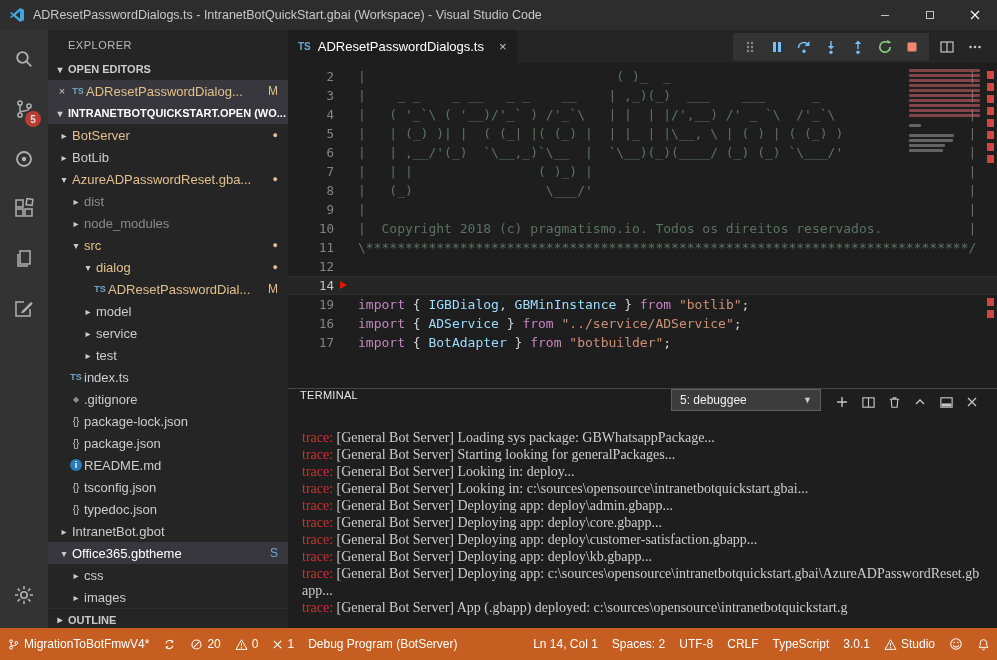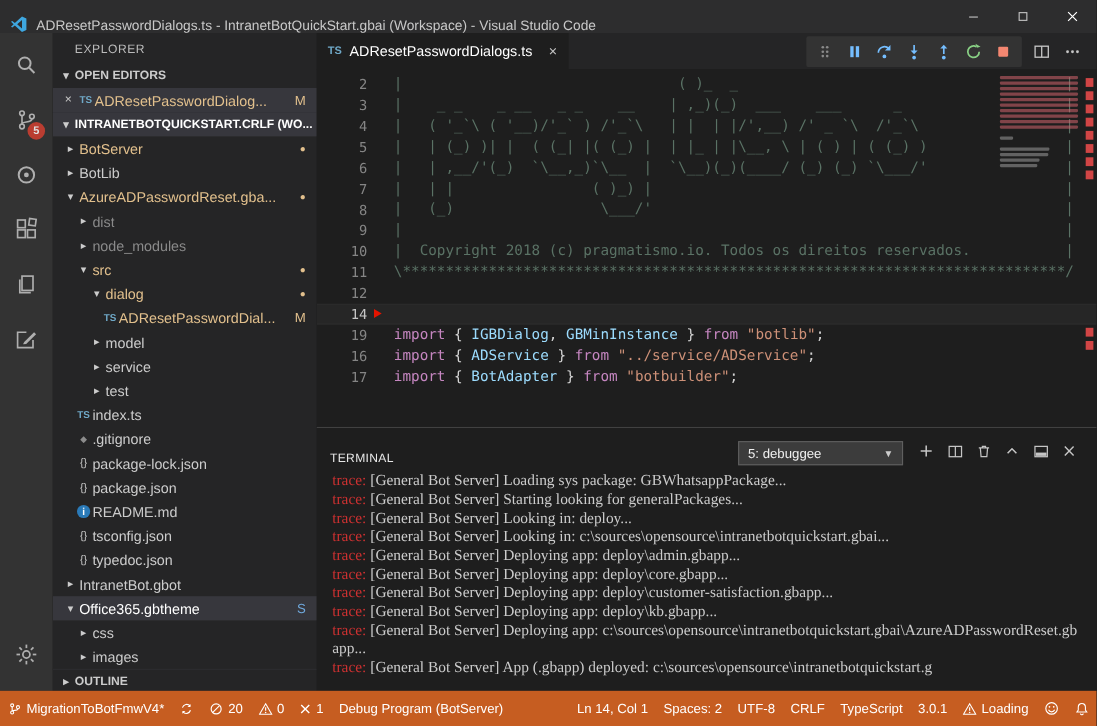--- a/index.html
+++ b/index.html
@@ -1,21 +1,21 @@
 <!DOCTYPE html>
 <html><head>
 <meta charset="utf-8">
 <style>
   *{margin:0;padding:0;box-sizing:border-box}
   html,body{width:997px;height:660px;overflow:hidden}
   body{background:#1e1e1e;font-family:"Liberation Sans",sans-serif;color:#cccccc;font-size:13px}
   #window{width:997px;height:660px;display:flex;flex-direction:column}
 
   
-  #titlebar{flex:0 0 30px;background:#2d2d2e;display:flex;align-items:flex-end}
+  #titlebar{flex:0 0 30px;background:#2d2d2e;display:flex;align-items:center}
   #logo{width:16px;height:16px;margin:0 8px 0 9px;flex:0 0 16px}
   #title-text{font-size:12.5px;color:#c8c8c8;white-space:nowrap}
   .win-controls{margin-left:auto;display:flex;height:30px}
   .win-btn{width:45px;height:30px;display:flex;align-items:center;justify-content:center}
 
   
   #bodyrow{flex:1;display:flex;min-height:0}
   #activitybar{flex:0 0 48px;background:#333333;display:flex;flex-direction:column;align-items:center;padding-top:4px}
   .ab-item{width:48px;height:50px;display:flex;align-items:center;justify-content:center;position:relative;opacity:.85}
   .ab-badge{position:absolute;right:7px;bottom:7px;background:#d23f31;color:#fff;border-radius:50%;min-width:16px;height:16px;font-size:10px;display:flex;align-items:center;justify-content:center;font-weight:bold}
@@ -67,21 +67,21 @@
   .gmark{position:absolute;right:-13px;top:5px;width:0;height:0;border-left:7px solid #e51400;border-top:4.5px solid transparent;border-bottom:4.5px solid transparent}
   .ct{padding-left:24px;white-space:pre}
   .cm{color:#5a7265}.s{color:#ce9178}.k{color:#c586c0}.i{color:#9cdcfe}.p{color:#d4d4d4}
   #minimap{position:absolute;top:6px;right:14px;width:74px}
   .mm-line{height:3px;margin-bottom:2px;border-radius:1px}
   #ruler{position:absolute;top:0;right:0;width:13px;height:100%}
   .rmark{position:absolute;right:3px;width:7px;height:8px;background:rgba(241,76,76,.85)}
 
   
   #panel{flex:0 0 240px;display:flex;flex-direction:column;border-top:1px solid #454545;background:#1e1e1e}
-  #panel-head{flex:0 0 34px;display:flex;align-items:flex-end;padding:0 12px;gap:8px}
+  #panel-head{flex:0 0 34px;display:flex;align-items:flex-start;padding:0 12px;gap:8px}
   .panel-tab{font-size:11px;color:#e7e7e7;letter-spacing:.3px;padding-right:8px}
   .dropdown{margin-left:auto;background:#3c3c3c;border:1px solid #5f5f5f;height:22px;display:flex;align-items:center;padding:0 8px;gap:26px;font-size:12px;color:#f0f0f0;min-width:150px}
   .dd-arrow{margin-left:auto;font-size:9px;color:#cccccc}
   .pact{width:26px;height:26px;display:flex;align-items:center;justify-content:center}
   #term{flex:1;font-family:Liberation Serif, serif;font-size:14px;line-height:17px;padding:6px 14px;overflow:hidden}
   .tline{white-space:pre-wrap;word-break:break-all;color:#cccccc}
   .tprefix{color:#cd3131}
 
   
   #statusbar{flex:0 0 22px;background:#c65d21;display:flex;align-items:center;color:#ffffff;font-size:12px}
@@ -191,21 +191,21 @@
             <span class="oe-close">×</span>
             <span class="fi ts">TS</span>
             <span class="lbl gold">ADResetPasswordDialog...</span>
             <span class="rowright">
               <span class="rbadge">M</span>
             </span>
           </div>
         </div>
       <div class="sec-head" id="ws-head">
         <span class="chev">▾</span>
-        <span>INTRANETBOTQUICKSTART.CRLF (WO...</span>
+        <span>INTRANETBOTQUICKSTART.OPEN (WO...</span>
       </div>
       <div id="tree">
           <div class="row" style="padding-left: 8px;">
             <span class="chevslot">▸</span>
             <span class="lbl gold">BotServer</span>
             <span class="rowright">
               <span class="dot">●</span>
             </span>
           </div>
           <div class="row" style="padding-left: 8px;">
@@ -621,21 +621,21 @@
           <span>3.0.1</span>
         </div>
         <div class="sb-item">
           <span>
             <svg width="13" height="13" viewBox="0 0 16 16">
               <path d="M8 2.2L14.8 14H1.2z" fill="none" stroke="#ffffff" stroke-width="1.2"></path>
               <line x1="8" y1="6.2" x2="8" y2="10" stroke="#ffffff" stroke-width="1.3"></line>
               <circle cx="8" cy="12" r=".9" fill="#ffffff"></circle>
             </svg>
           </span>
-          <span>Loading</span>
+          <span>Studio</span>
         </div>
         <div class="sb-item">
           <span>
             <svg width="14" height="14" viewBox="0 0 16 16">
               <circle cx="8" cy="8" r="6" fill="none" stroke="#ffffff" stroke-width="1.2"></circle>
               <circle cx="5.8" cy="6.3" r=".9" fill="#ffffff"></circle>
               <circle cx="10.2" cy="6.3" r=".9" fill="#ffffff"></circle>
               <path d="M4.8 9.5a3.5 3.5 0 0 0 6.4 0" fill="none" stroke="#ffffff" stroke-width="1.2"></path>
             </svg>
           </span>

